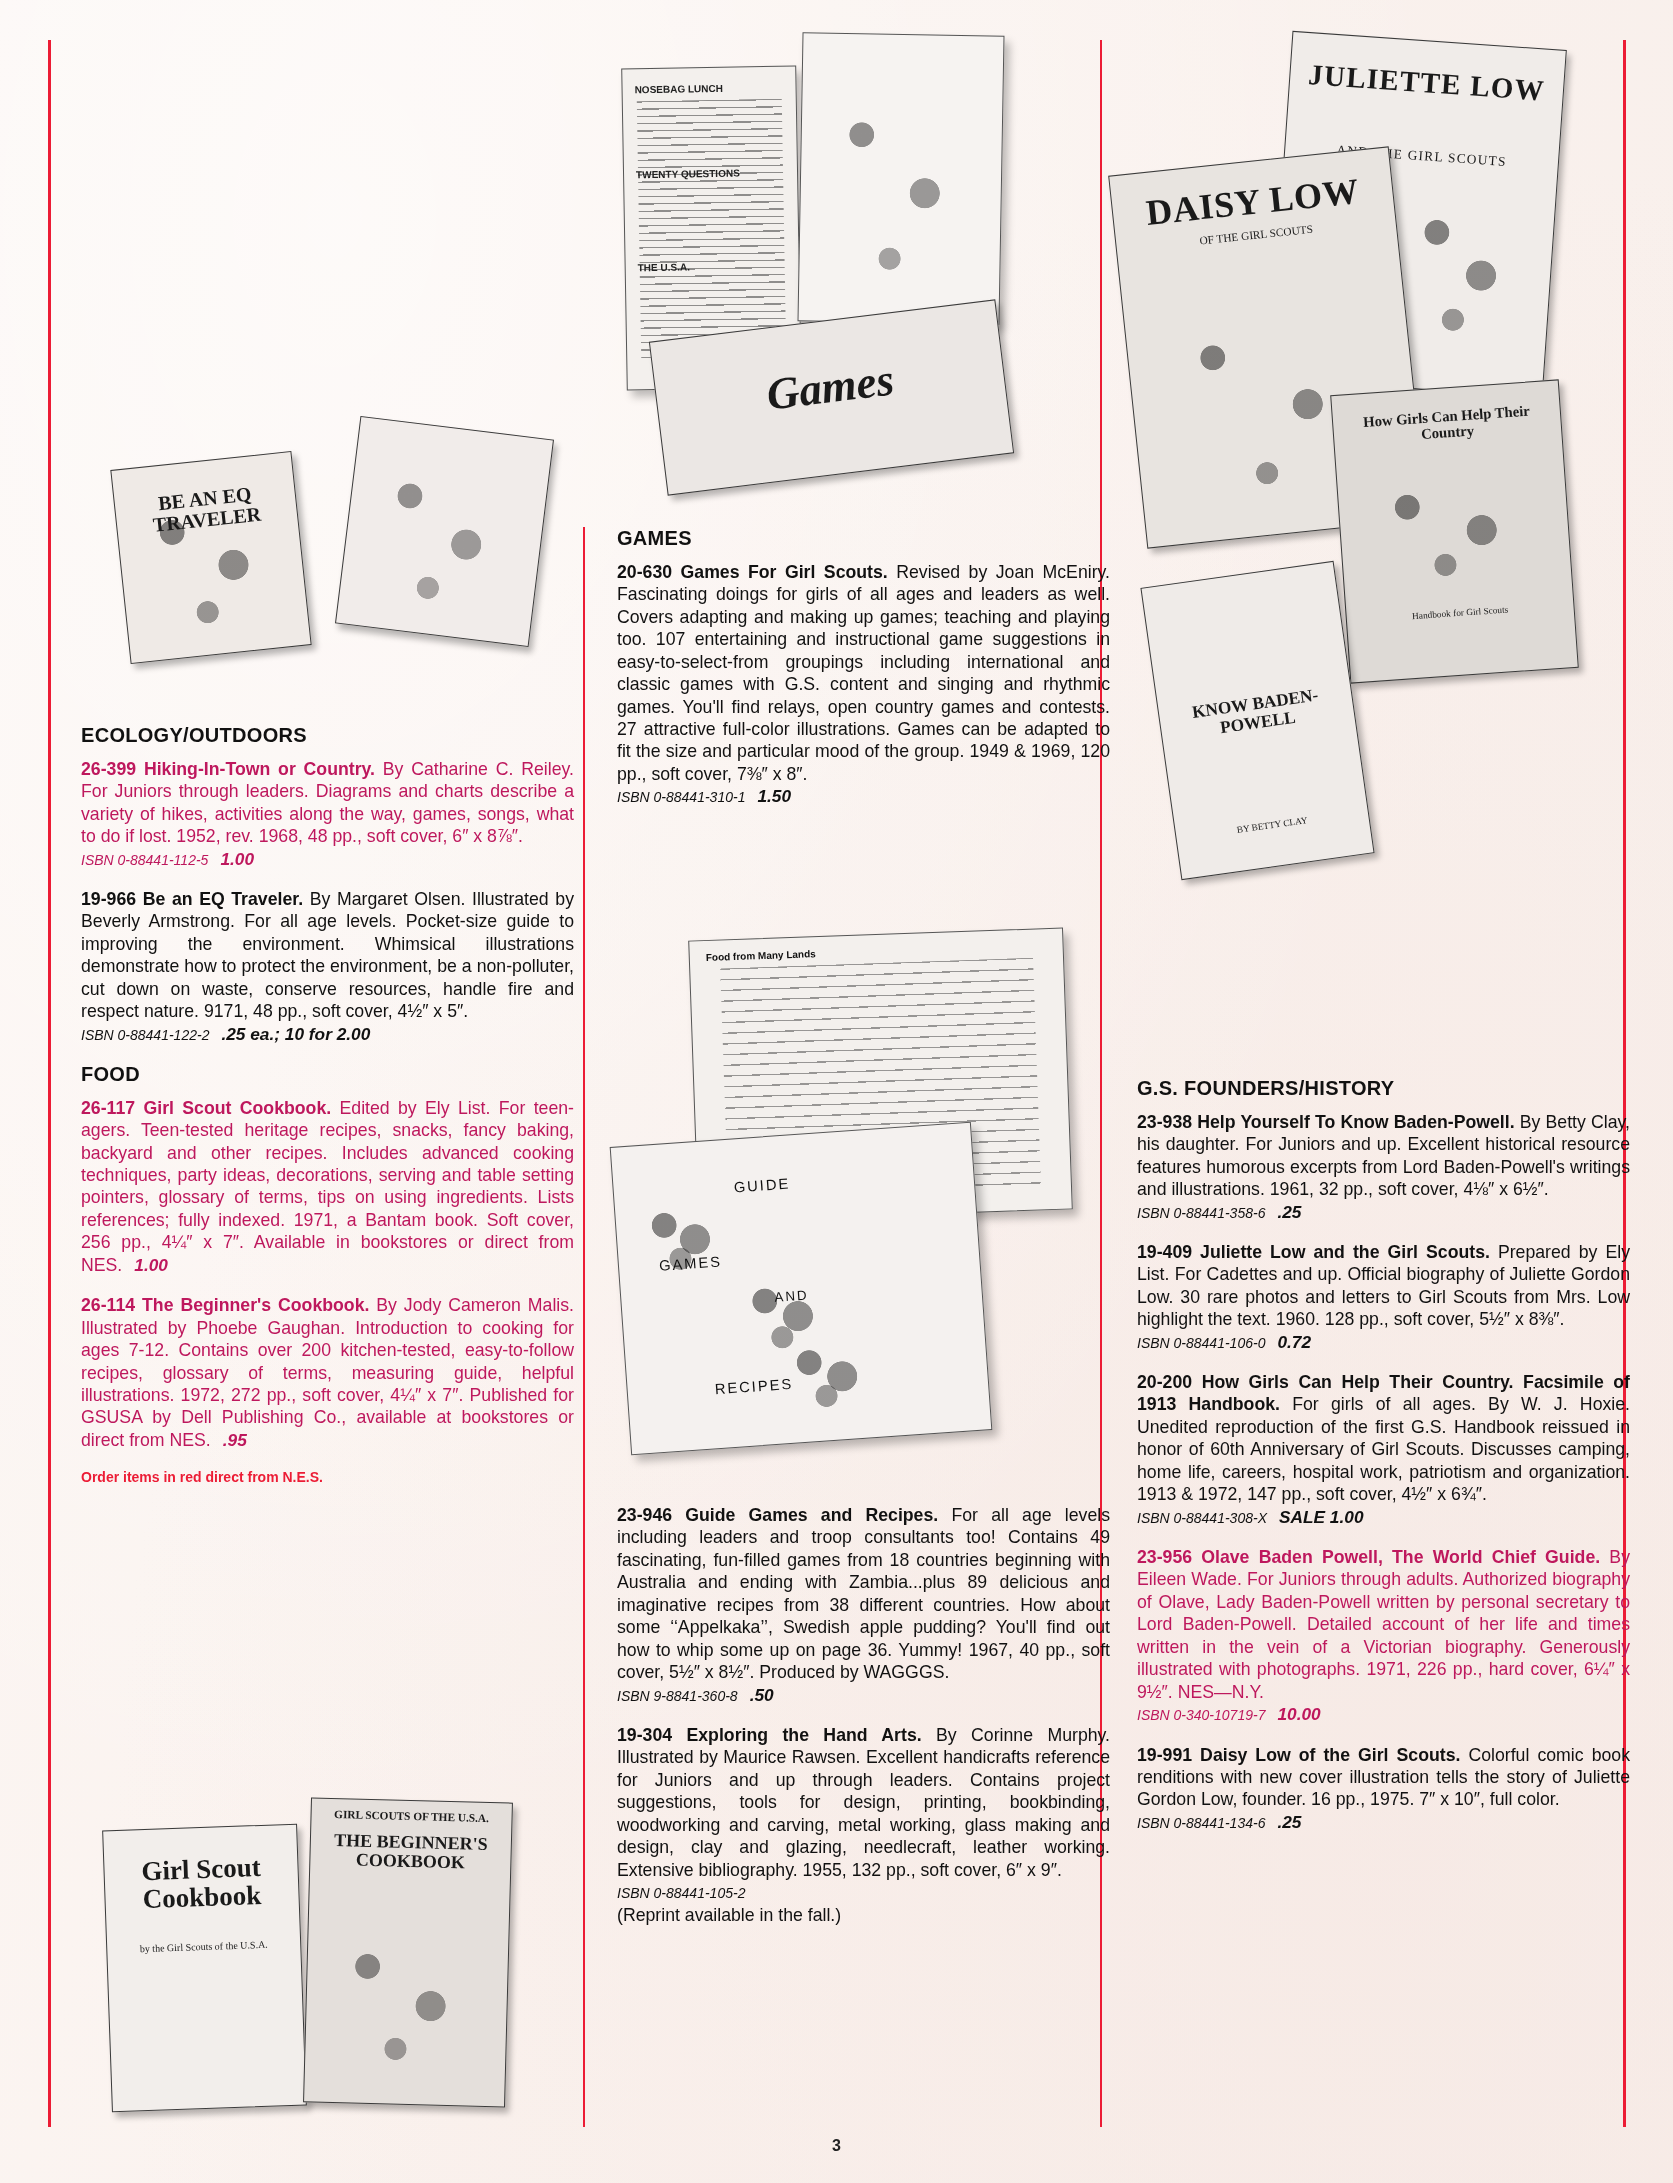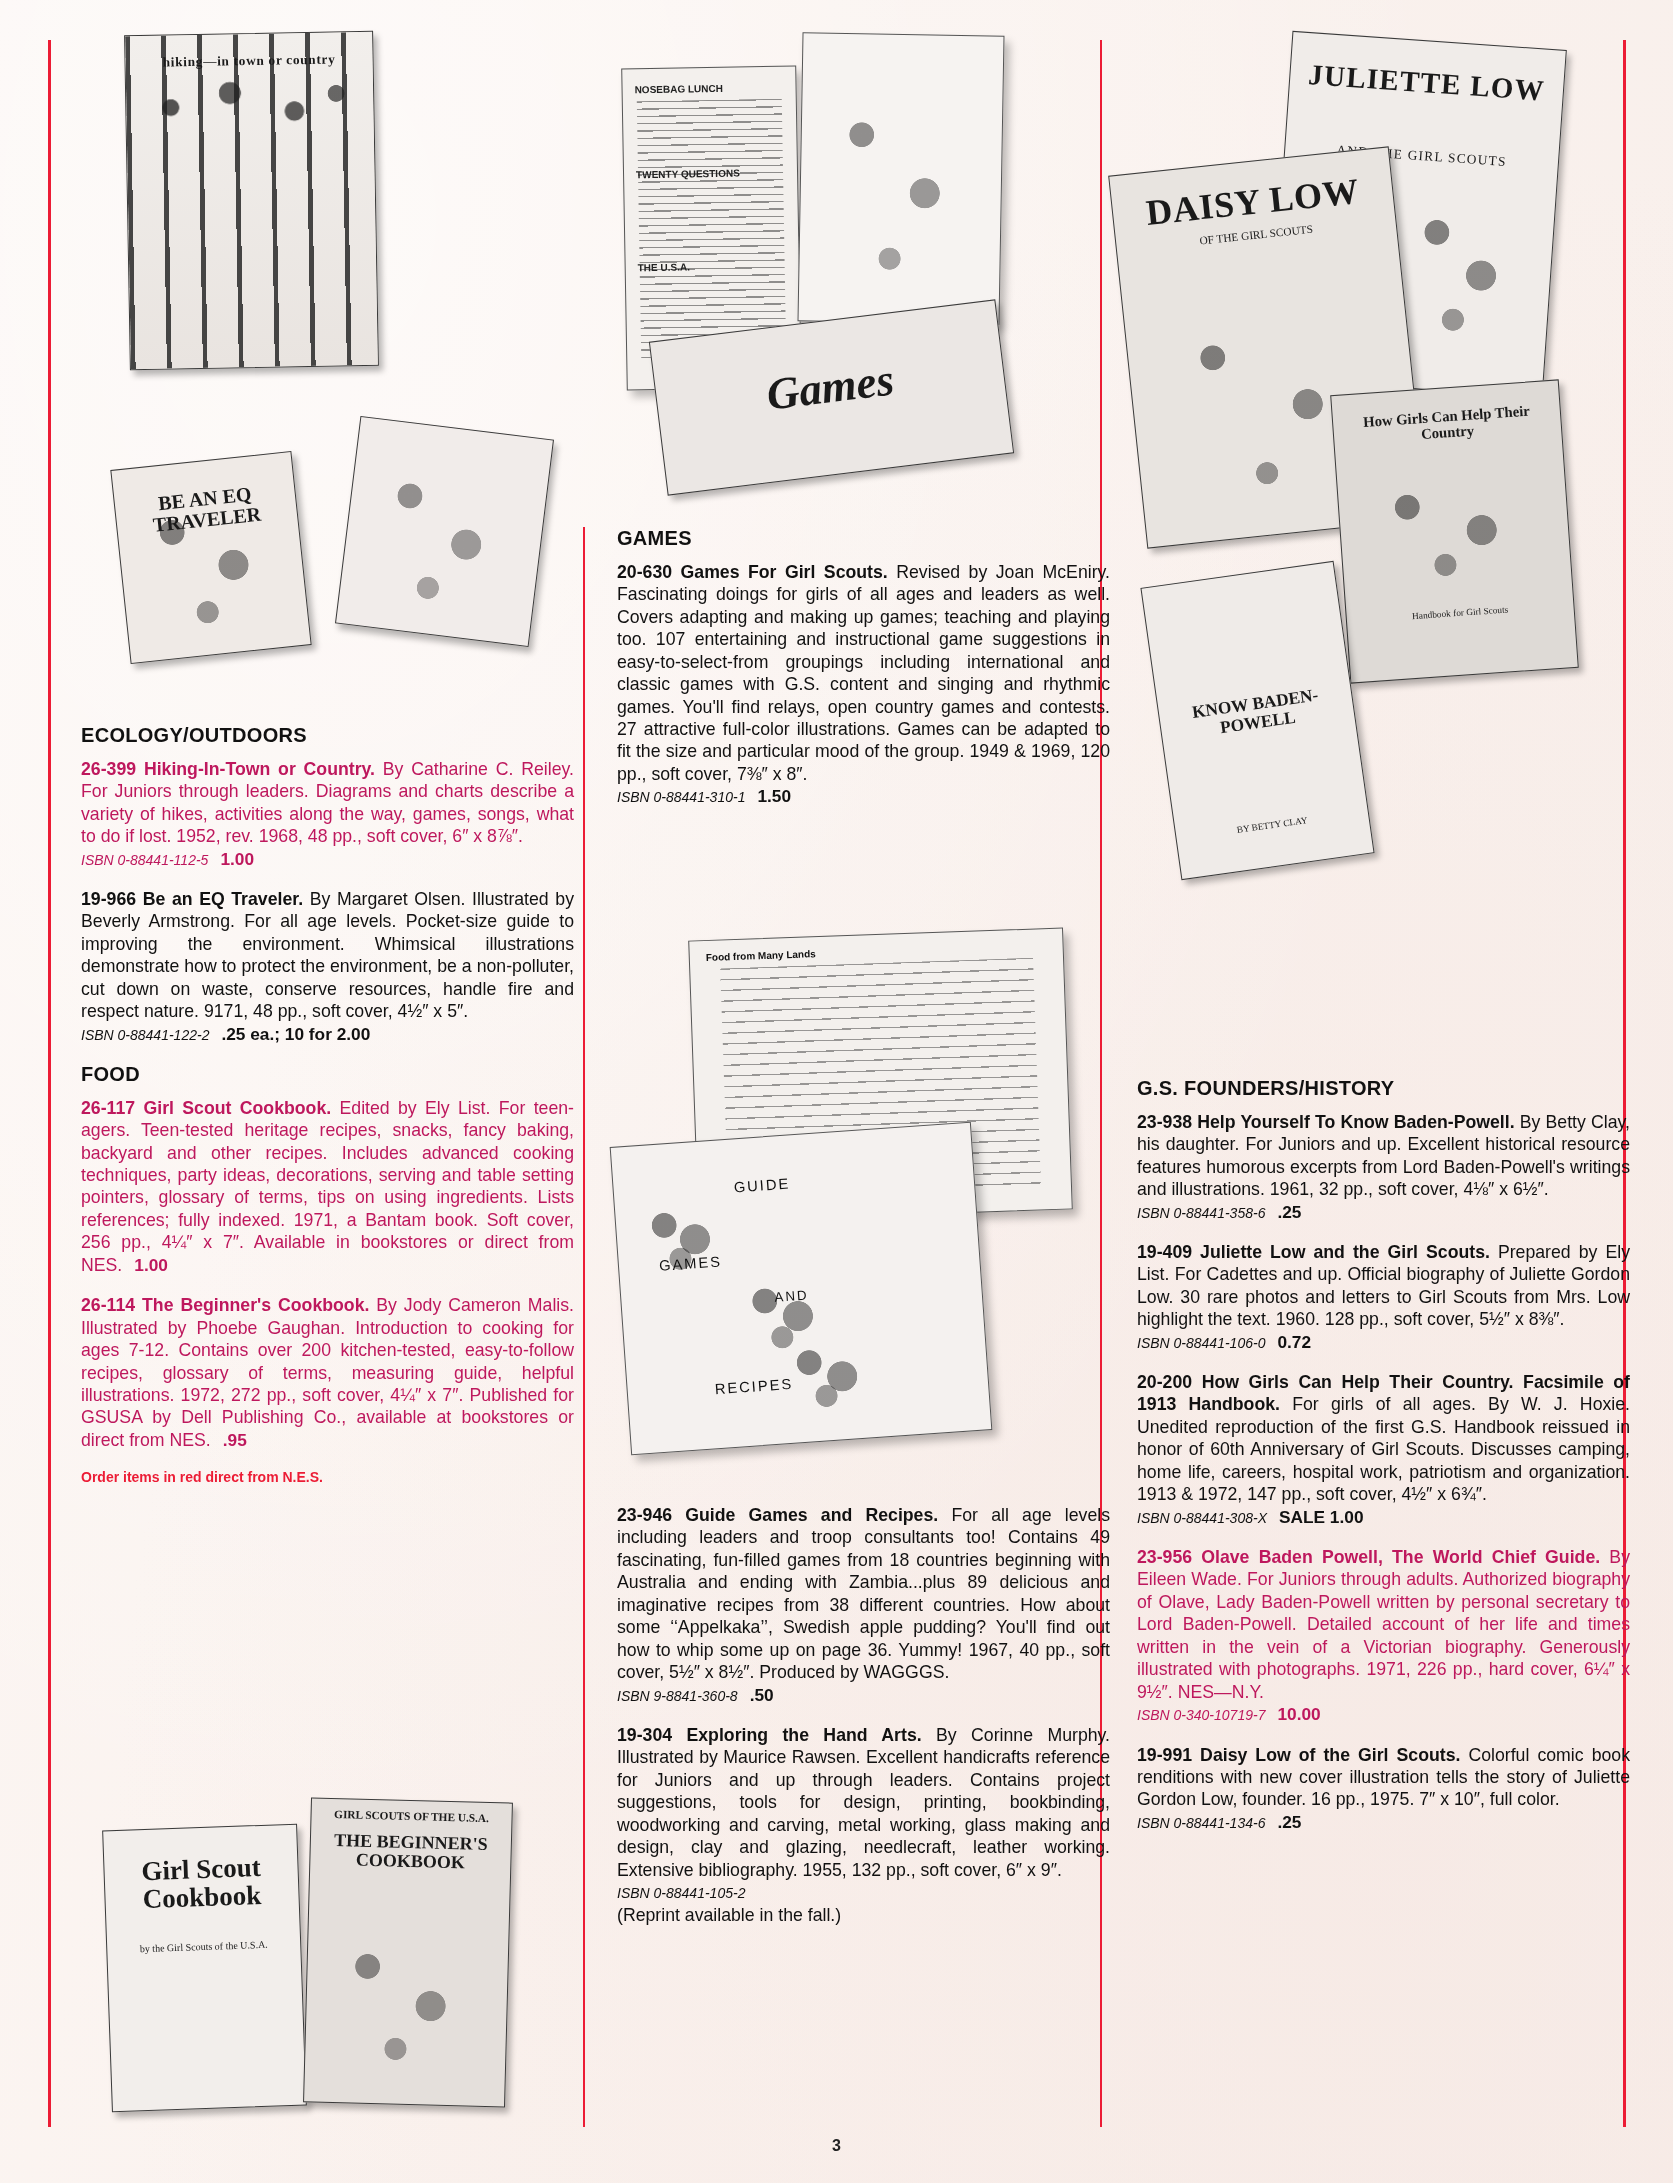--- a/index.html
+++ b/index.html
@@ -78,20 +78,21 @@
     color: #be185d;
   }
   .isbn {
     font-style: italic;
     font-size: 14px;
   }
   .price {
     font-weight: bold;
     font-size: 17.3px;
     margin-left: 12px;
+    font-style: italic;
   }
   .note-red {
     color: #ec1c35;
     font-weight: bold;
     font-size: 14px;
     margin: 4px 0 0 0;
   }
   .page-num {
     position: absolute;
     left: 0;
@@ -168,27 +169,20 @@
 <body>
 
 <div class="page">
   <div class="paper-tint"></div>
 
   <div class="rule left"></div>
   <div class="rule right"></div>
   <div class="col-rule c1"></div>
   <div class="col-rule c2"></div>
 
-  <div class="photo" style="left:127px; top:33px; width:267px; height:347px;">
-    <div class="bk halftone" style="left:0; top:0; width:247px; height:333px; transform:rotate(-1deg); background:#e9e5e1;">
-      <div class="treeart"></div>
-      <div class="leafy"></div>
-      <div class="lbl" style="top:18.7px; font-size:13.3px; letter-spacing:0.7px;">hiking—in town or country</div>
-    </div>
-  </div>
 
   <div class="photo" style="left:120px; top:460px; width:187px; height:200px;">
     <div class="bk halftone" style="left:0; top:0; width:180px; height:193px; transform:rotate(-6deg); background:#efeae6;">
       <div class="scribble"></div>
       <div class="lbl" style="top:27px; font-size:20px; line-height:1.05;">BE AN EQ TRAVELER</div>
     </div>
   </div>
 
   <div class="photo" style="left:347px; top:427px; width:200px; height:213px;">
     <div class="bk halftone" style="left:0; top:0; width:193px; height:207px; transform:rotate(7deg); background:#f1ecea;">

